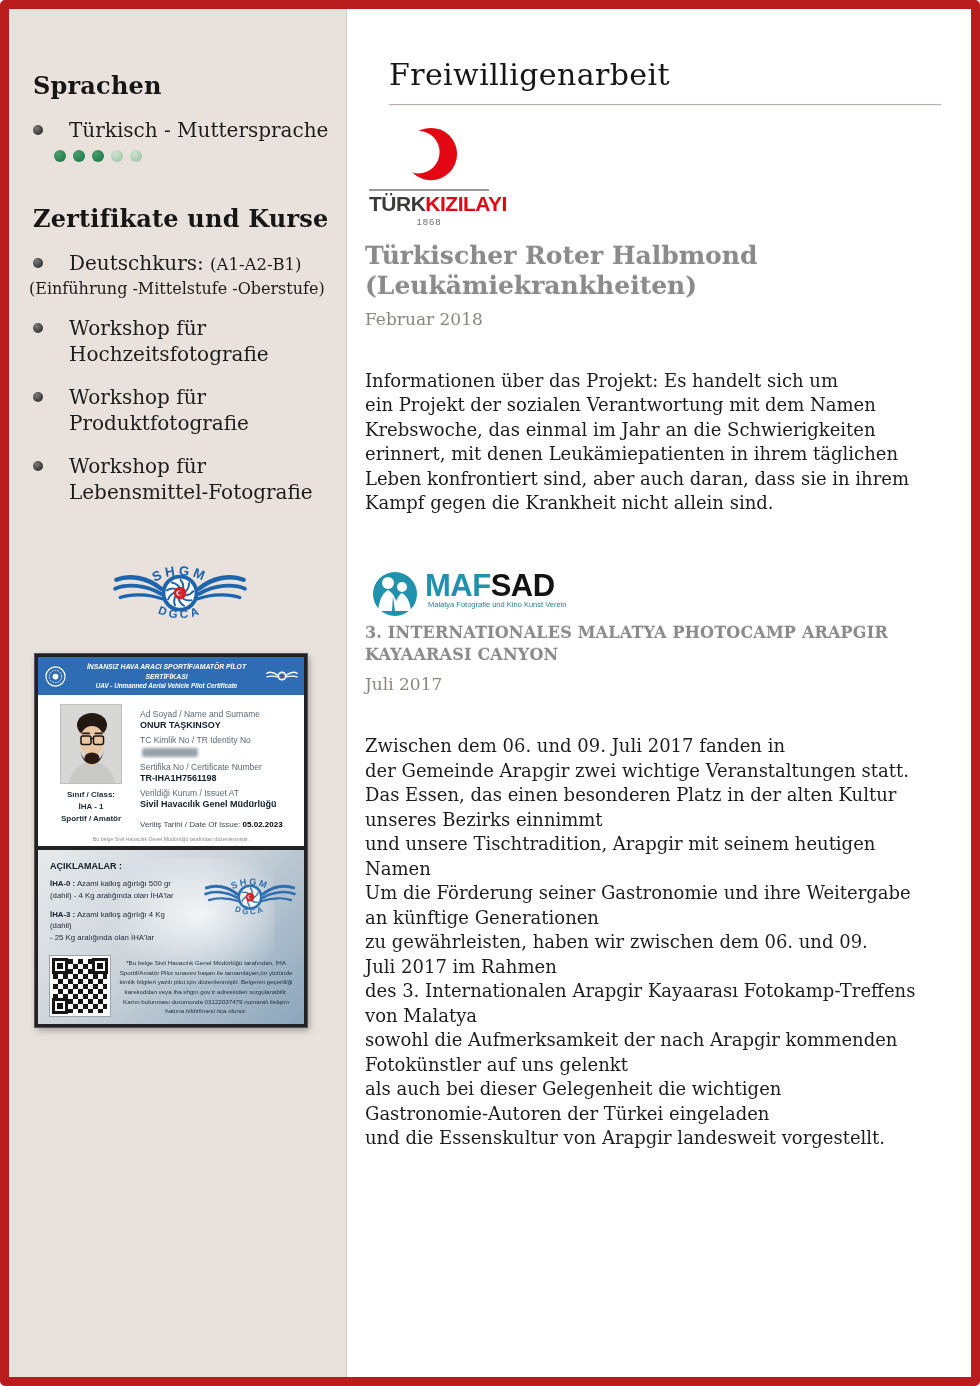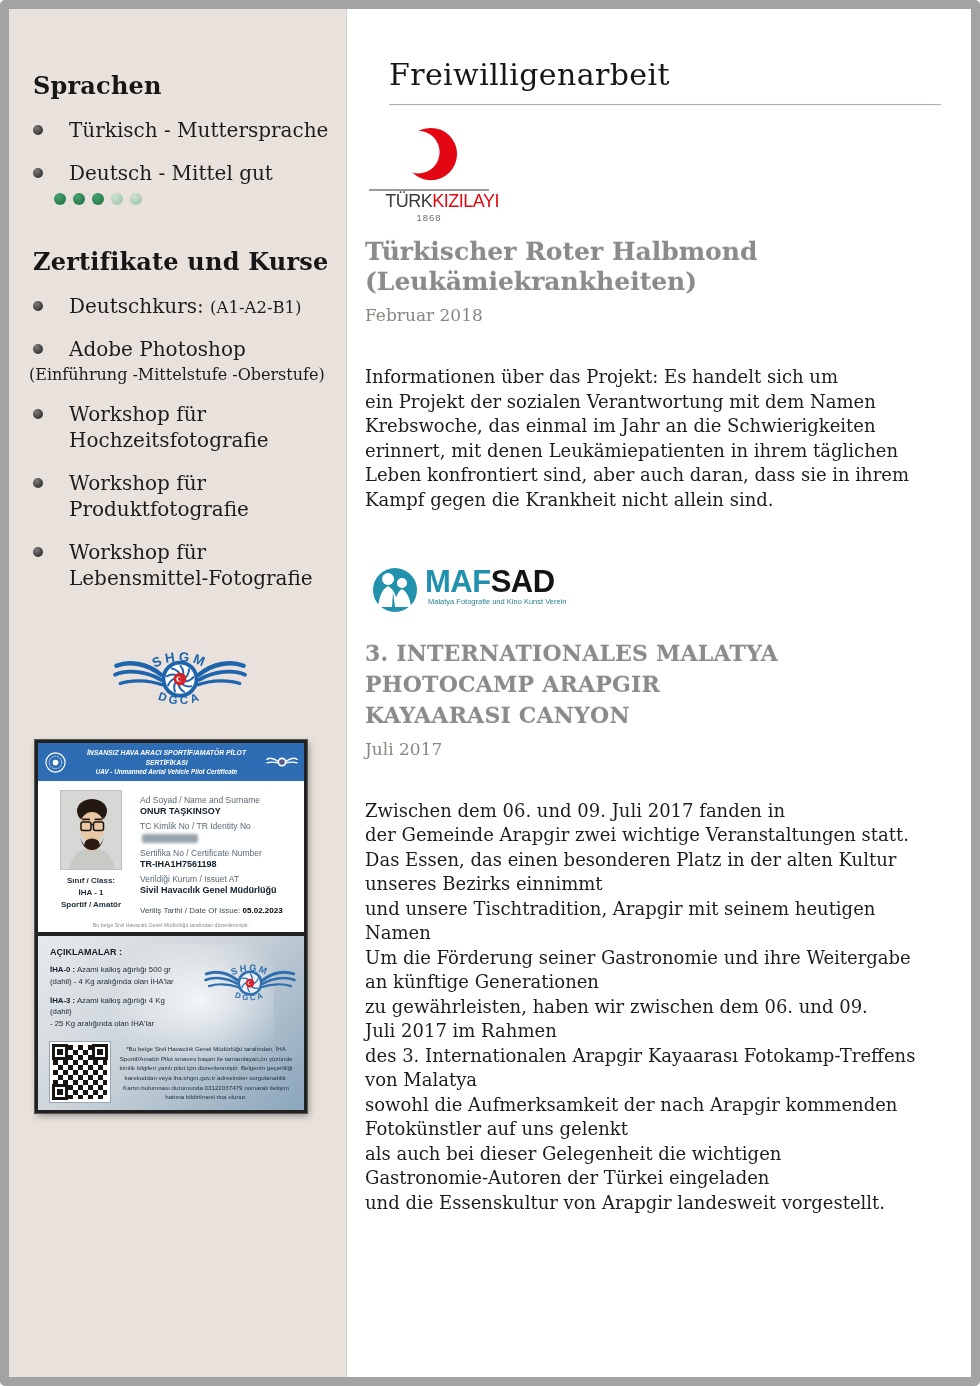--- a/index.html
+++ b/index.html
@@ -1,19 +1,19 @@
 <!DOCTYPE html>
 <html><head>
 <meta charset="utf-8">
 <style>
   * { margin:0; padding:0; box-sizing:border-box; }
   html,body { background:#fff; }
   .page{
     width:980px; height:1386px;
-    border:9px solid #a3a3a3; border-radius:5px;
+    border:9px solid #b91c1c; border-radius:5px;
     display:flex; overflow:hidden; background:#fff;
     font-family:"DejaVu Serif", serif; position:relative;
   }
   
   .sidebar{
     width:338px; flex:none; background:#e9e2dc;
     border-right:1px solid #d6cfc8;
     padding:62px 14px 20px 18px; color:#1c1c1c;
   }
   .side-heading{ font-size:24px; font-weight:700; color:#161616; margin:0 0 4px 6px; letter-spacing:.2px;}
@@ -67,26 +67,26 @@
   .qr i.tl{ top:-1px; left:-1px; } .qr i.tr{ top:-1px; right:-1px; } .qr i.bl{ bottom:-1px; left:-1px; }
   .cb-fine{ flex:1; font-size:6.2px; line-height:1.55; color:#22313f; text-align:center; }
   
   .main{ flex:1; background:#fff; padding:48px 20px 20px 18px; color:#1d1d1d; }
   .page-title{ font-size:30px; font-weight:400; color:#161616; margin:0 0 12px 24px; letter-spacing:.4px; }
   .rule{ margin-left:24px; width:552px; height:2px; background:#e8e2db;
     border-top:1px solid #b7b1aa; border-bottom:1px solid #f7f3ee; }
   .kizilay{ margin:18px 0 0 4px; width:130px; font-family:"Liberation Sans", sans-serif; }
   .kizilay svg{ display:block; margin-left:28px; }
   .brand-line{ width:120px; height:1.5px; background:#9a9a98; margin:3px 0 1px; }
-  .brand{ font-size:18px; font-weight:400; letter-spacing:-.5px; line-height:1.1;text-align:right; }
+  .brand{ font-size:21px; font-weight:700; letter-spacing:-.5px; line-height:1.1; }
   .brand .dark{ color:#3a3a39; } .brand .red{ color:#e30613; }
   .brand-year{ width:120px; text-align:center; font-size:9.5px; color:#6d6d6b; letter-spacing:1px; margin-top:1px;}
   .entry-heading{ font-size:25px; line-height:1.2; font-weight:700; color:#8b8b8b; margin-top:14px;
     white-space:pre-line; text-shadow:0 1px 0 rgba(255,255,255,.95), 0 -1px 0 rgba(0,0,0,.14); }
-  .entry-heading.small{ font-size:22px; line-height:1.4; letter-spacing:.2px; margin-top:24px; }
+  .entry-heading.small{ font-size:16px; line-height:1.4; letter-spacing:.2px; margin-top:4px; }
   .entry-date{ font-size:17px; color:#8a8781; margin-top:8px; }
   .para{ font-size:18px; line-height:24.5px; max-width:600px; margin-top:26px; white-space:pre-line; }
   .para.first{ margin-top:40px; }
   .mafsad{ margin:54px 0 0 6px; display:flex; align-items:flex-start; gap:6px; font-family:"Liberation Sans", sans-serif; }
   .mafsad-text .word{ font-size:31px; font-weight:800; letter-spacing:-.5px; line-height:1.05; }
   .mafsad-text .teal{ color:#2191ad; } .mafsad-text .darkw{ color:#141414; }
   .mafsad-tag{ font-size:7.5px; color:#27808f; margin:-2px 0 0 3px; }
 </style>
 </head>
 <body>
@@ -94,41 +94,33 @@
 <div class="page">
 
   <aside class="sidebar">
 
     <h2 class="side-heading">Sprachen</h2>
 
     <div class="side-item">
       <span class="bullet"></span>
       <span class="side-text">Türkisch - Muttersprache</span>
     </div>
-    <div class="side-item">
-      <span class="bullet"></span>
-      <span class="side-text">Deutsch  -  Mittel gut</span>
-    </div>
     <div class="dots">
       <span class="dot f"></span>
       <span class="dot f"></span>
       <span class="dot f"></span>
       <span class="dot e"></span>
       <span class="dot e"></span>
     </div>
 
     <h2 class="side-heading sec-gap">Zertifikate und Kurse</h2>
 
     <div class="side-item">
       <span class="bullet"></span>
       <span class="side-text"><span>Deutschkurs:</span> <span class="inline-note">(A1-A2-B1)</span></span>
-    </div>
-    <div class="side-item">
-      <span class="bullet"></span>
-      <span class="side-text">Adobe Photoshop</span>
     </div>
     <div class="course-sub">(Einführung -Mittelstufe -Oberstufe)</div>
     <div class="side-item">
       <span class="bullet"></span>
       <span class="side-text">Workshop für
 Hochzeitsfotografie</span>
     </div>
     <div class="side-item">
       <span class="bullet"></span>
       <span class="side-text">Workshop für

